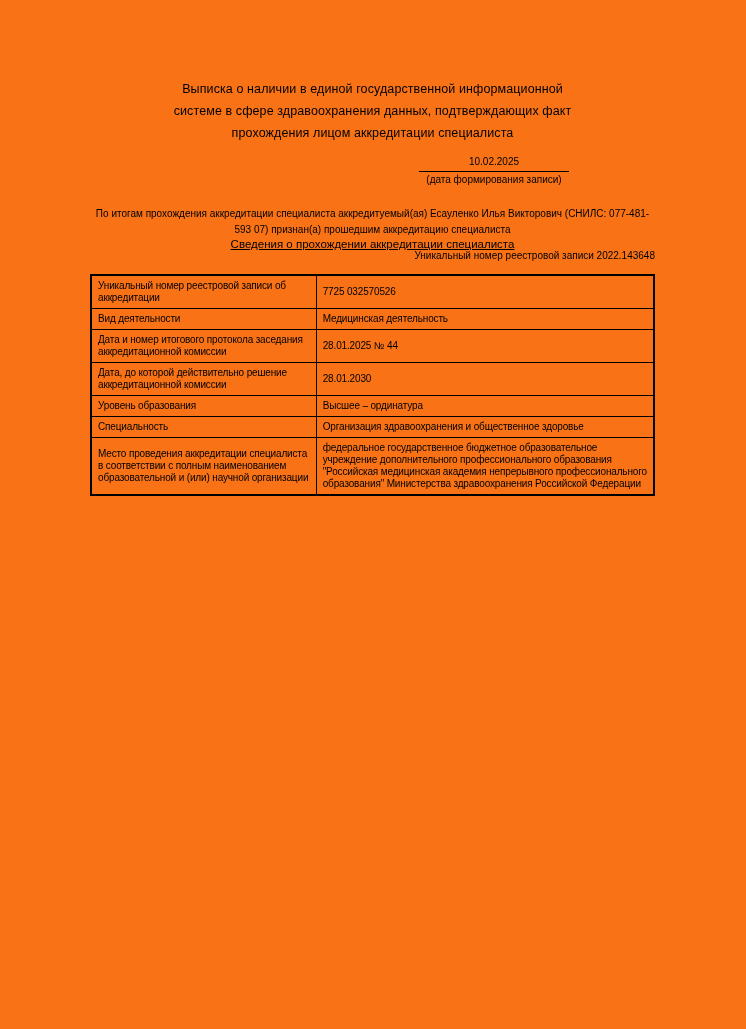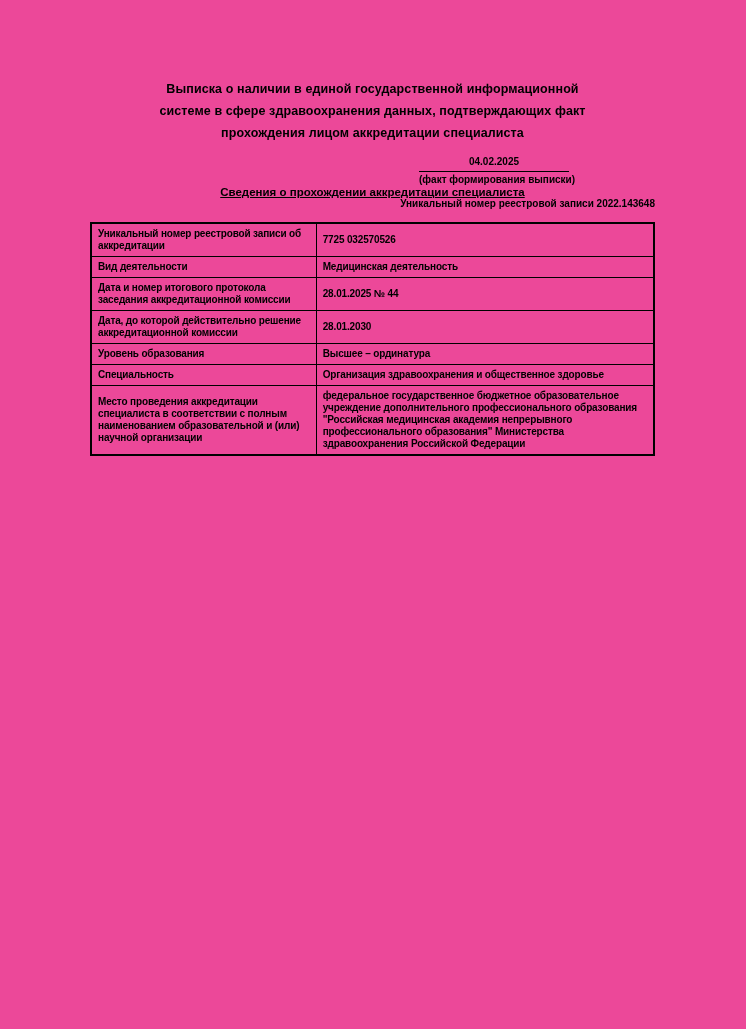--- a/index.html
+++ b/index.html
@@ -4,24 +4,24 @@
 <style>
   html, body {
     margin: 0;
     padding: 0;
     background: #ffffff;
   }
   .page {
     position: relative;
     width: 746px;
     height: 1029px;
-    background: #ec4899;
+    background: #f97316;
     overflow: hidden;
     font-family: "Liberation Sans", "DejaVu Sans", sans-serif;
-    font-weight: bold;
+    font-weight: normal;
     color: #000000;
     box-sizing: border-box;
     padding: 78px 91px 0 90px;
   }
   .doc-title {
     text-align: center;
     font-size: 12.5px;
     line-height: 22px;
     letter-spacing: 0.1px;
   }
@@ -77,24 +77,25 @@
 
 <div class="page">
 
   <div class="doc-title">
     <div>Выписка о наличии в единой государственной информационной</div>
     <div>системе в сфере здравоохранения данных, подтверждающих факт</div>
     <div>прохождения лицом аккредитации специалиста</div>
   </div>
 
   <div class="date-block">
-    <div class="date-value">04.02.2025</div>
-    <div class="date-caption">(факт формирования выписки)</div>
+    <div class="date-value">10.02.2025</div>
+    <div class="date-caption">(дата формирования записи)</div>
   </div>
 
+  <p class="intro">По итогам прохождения аккредитации специалиста аккредитуемый(ая) Есауленко Илья Викторович (СНИЛС: 077-481-593 07) признан(а) прошедшим аккредитацию специалиста</p>
 
   <div class="section-heading">Сведения о прохождении аккредитации специалиста</div>
 
   <div class="registry-heading">Уникальный номер реестровой записи 2022.143648</div>
 
   <table class="acc-table">
     <tbody>
       <tr>
         <td class="cell-label">Уникальный номер реестровой записи об аккредитации</td>
         <td class="cell-value">7725 032570526</td>

